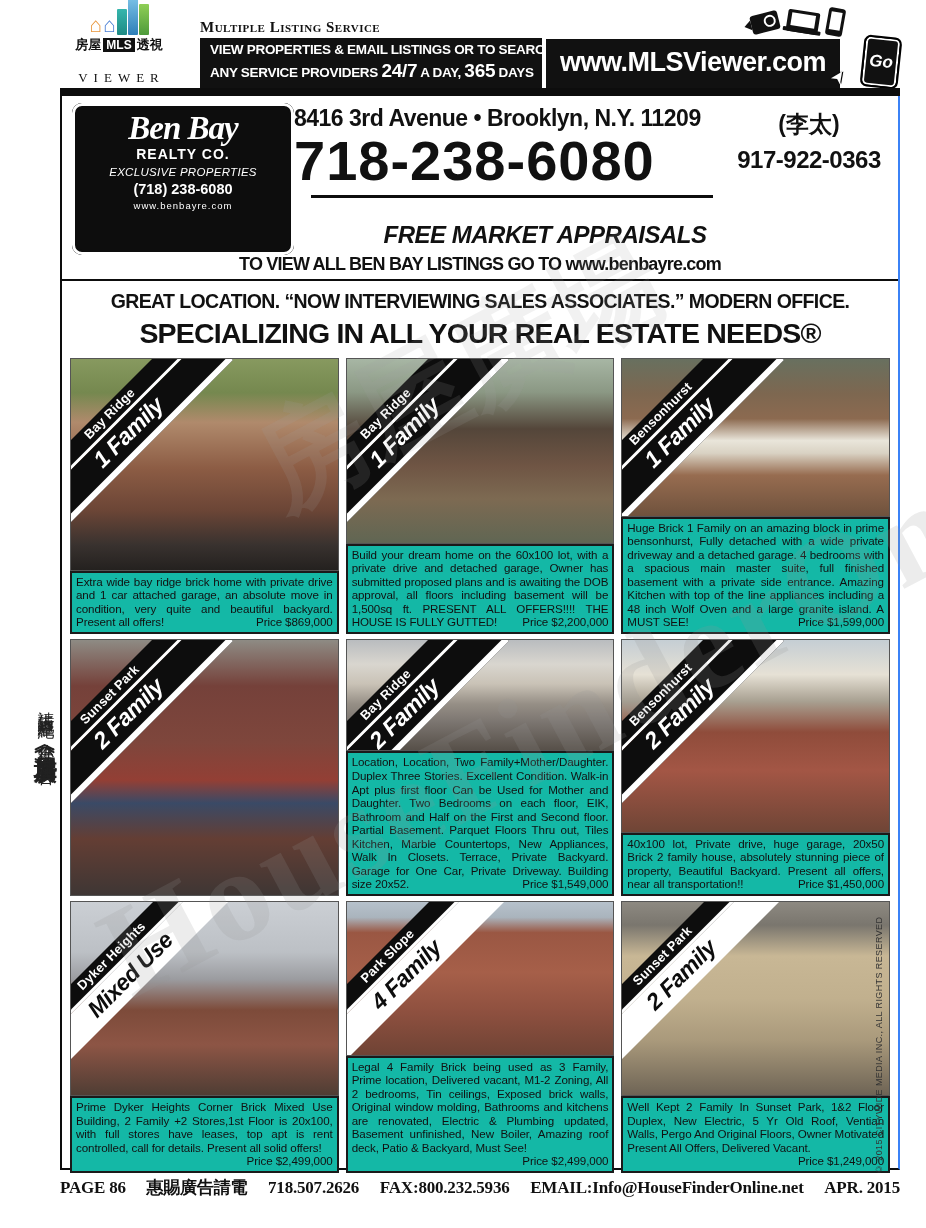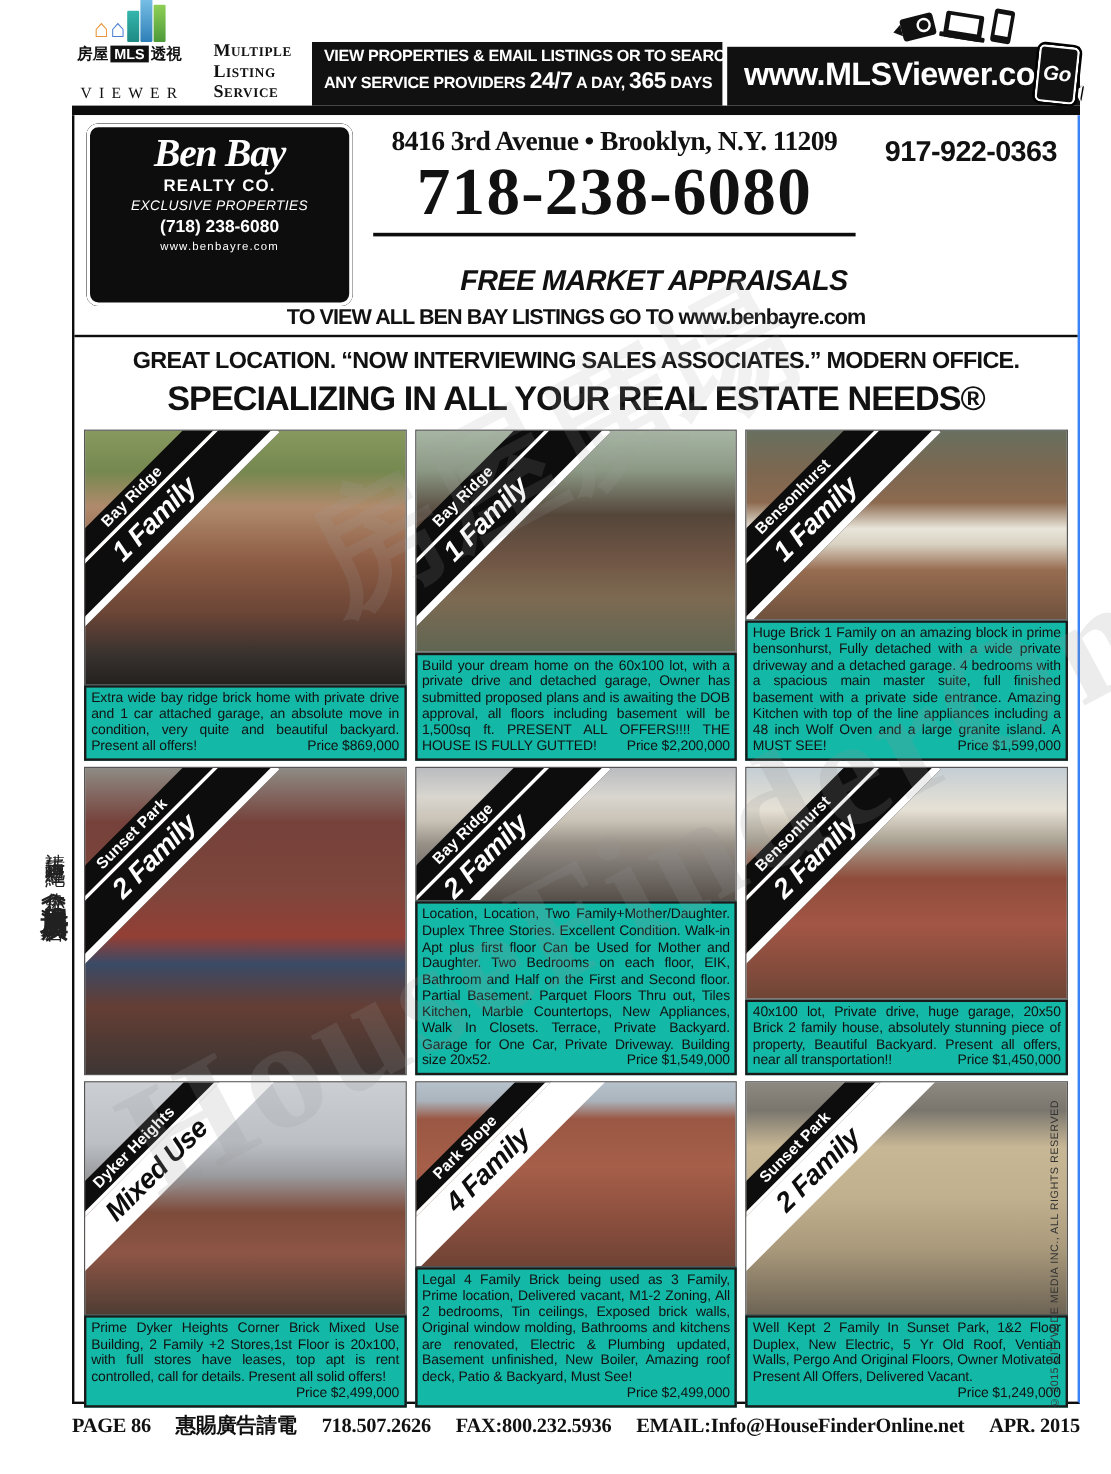--- a/index.html
+++ b/index.html
@@ -12,21 +12,21 @@
   .logo-art .house { font-size:21px; font-weight:bold; line-height:1; }
   .h1 { color:#e8953a; } .h2 { color:#4a7fd4; font-size:17px; }
   .bldg { display:inline-block; width:10px; border-radius:1px; }
   .b1 { height:26px; background:linear-gradient(180deg,#35b6ad,#1e8a84); }
   .b2 { height:38px; background:linear-gradient(180deg,#7cc3e8,#2e7fb8); }
   .b3 { height:31px; background:linear-gradient(180deg,#8fcf56,#4d9a3a); }
   .logo-mid { display:flex; align-items:center; gap:2px; font-weight:bold; font-size:13px; margin-top:1px; font-family:"Liberation Serif", serif; }
   .mls-box { background:#111; color:#fff; font-family:"Liberation Sans",sans-serif; font-size:12px; font-weight:bold; padding:0 3px; }
   .logo-viewer { font-family:"Liberation Serif", serif; font-size:13px; letter-spacing:6px; margin-top:16px; margin-left:5px; }
 
-  .mast-mid { display:flex; flex-direction:row; margin-left:22px; }
+  .mast-mid { display:flex; flex-direction:column; margin-left:22px; }
   .mls-service { font-family:"Liberation Serif", serif; font-weight:bold; font-size:15px; font-variant:small-caps; letter-spacing:.5px; margin-bottom:2px; }
   .mast-banner { background:#111; color:#fff; padding:4px 10px 5px; width:342px; }
   .mast-banner .ln { font-weight:bold; font-size:13.5px; letter-spacing:-0.3px; white-space:nowrap; line-height:1.25; }
   .mast-banner .big { font-size:19px; }
   .url-box { background:#111; color:#fff; font-weight:bold; font-size:27px; letter-spacing:-0.5px; padding:8px 14px 10px; margin-left:4px; position:relative; white-space:nowrap; }
   .cursor { position:absolute; right:-4px; bottom:2px; color:#fff; text-shadow:0 0 2px #000, 1px 1px 0 #000; font-size:15px; display:inline-block; transform:rotate(-55deg); }
 
   .devices { position:absolute; right:56px; top:0; display:flex; align-items:center; gap:8px; }
   .cam { width:28px; height:19px; background:#111; border-radius:3px; position:relative; transform:rotate(-14deg); }
   .cam:after { content:""; position:absolute; right:3px; top:3px; width:8px; height:8px; border:2px solid #fff; border-radius:50%; }
@@ -45,21 +45,21 @@
   .frame { position:absolute; left:60px; top:96px; width:840px; height:1074px; border-left:2px solid #0d0d0d; border-right:2px solid #3b82f6; border-bottom:2px solid #0d0d0d; background:#fff; }
 
   
   .broker { display:grid; grid-template-columns:222px 1fr 158px; padding:7px 10px 4px; border-bottom:2px solid #0d0d0d; position:relative; }
   .bb-logo { background:#0d0d0d; color:#fff; border-radius:10px; box-shadow:inset 0 0 0 3px #fff, inset 0 0 0 5px #0d0d0d; padding:10px 8px 8px; text-align:center; height:152px; }
   .bb-name { font-family:"Liberation Serif", serif; font-style:italic; font-weight:bold; font-size:33px; line-height:.95; letter-spacing:-1px; }
   .bb-realty { font-size:14px; font-weight:bold; letter-spacing:1px; margin-top:2px; }
   .bb-tag { font-style:italic; font-size:11.5px; margin-top:4px; letter-spacing:.3px; }
   .bb-phone { font-weight:bold; font-size:14.5px; margin-top:3px; }
   .bb-site { font-size:9.5px; margin-top:3px; letter-spacing:1px; }
-  .bb-center { text-align:center; padding-top:2px;font-family:Liberation Serif, serif; }
+  .bb-center { text-align:left; padding-top:2px; }
   .bb-address { font-weight:bold; font-size:23px; letter-spacing:-0.5px; }
   .bb-bigphone { font-weight:bold; font-size:56px; letter-spacing:1px; line-height:1.05; }
   .bb-rule { height:3px; background:#0d0d0d; width:92%; margin:4px auto 0; }
   .bb-agent { text-align:center; padding-top:4px; }
   .agent-name { font-weight:bold; font-size:28px; letter-spacing:-0.5px; }
   .agent-cn { font-weight:bold; font-size:23px; margin-top:2px; }
   .agent-phone { font-weight:bold; font-size:24px; letter-spacing:-0.5px; margin-top:6px; }
   .bb-bottom { grid-column:1 / 4; text-align:center; }
   .bb-appraise { font-weight:bold; font-style:italic; font-size:24px; letter-spacing:-0.5px; margin-top:-34px; margin-left:130px; }
   .bb-viewall { font-weight:bold; font-size:18px; letter-spacing:-0.8px; margin-top:5px; }
@@ -155,20 +155,21 @@
       <div class="bb-tag">EXCLUSIVE PROPERTIES</div>
       <div class="bb-phone">(718) 238-6080</div>
       <div class="bb-site">www.benbayre.com</div>
     </div>
     <div class="bb-center">
       <div class="bb-address">8416 3rd Avenue • Brooklyn, N.Y. 11209</div>
       <div class="bb-bigphone">718-238-6080</div>
       <div class="bb-rule"></div>
     </div>
     <div class="bb-agent">
+      <div class="agent-cn">(李太)</div>
       <div class="agent-phone">917-922-0363</div>
     </div>
     <div class="bb-bottom">
       <div class="bb-appraise">FREE MARKET APPRAISALS</div>
       <div class="bb-viewall">TO VIEW ALL BEN BAY LISTINGS GO TO www.benbayre.com</div>
     </div>
   </div>
 
   <div class="tagline">
     <div class="tag1">GREAT LOCATION. “NOW INTERVIEWING SALES ASSOCIATES.” MODERN OFFICE.</div>

